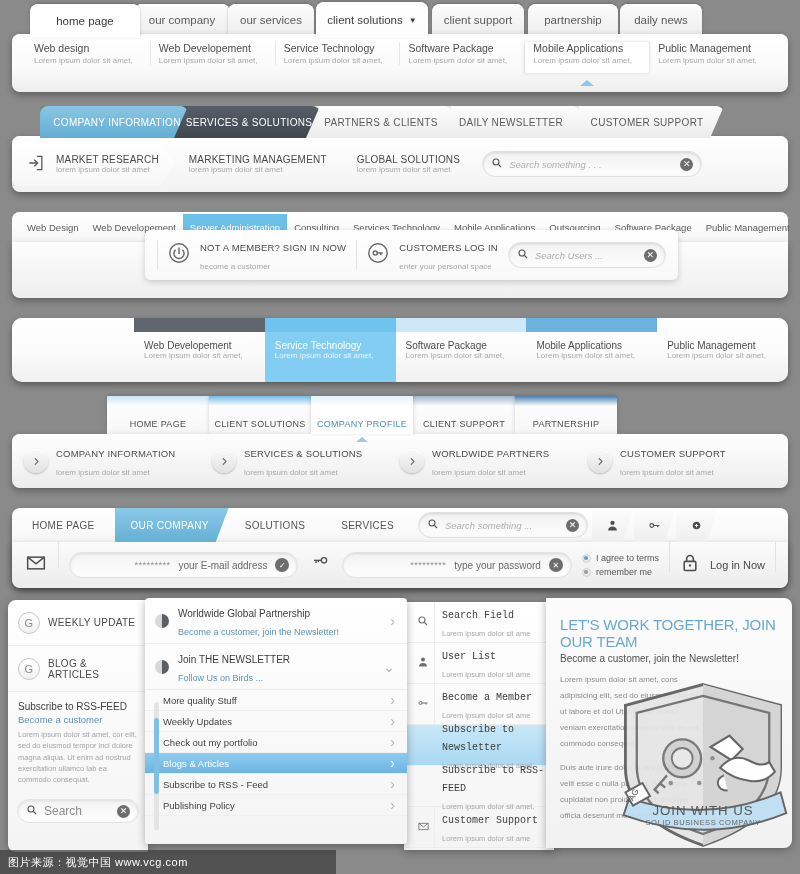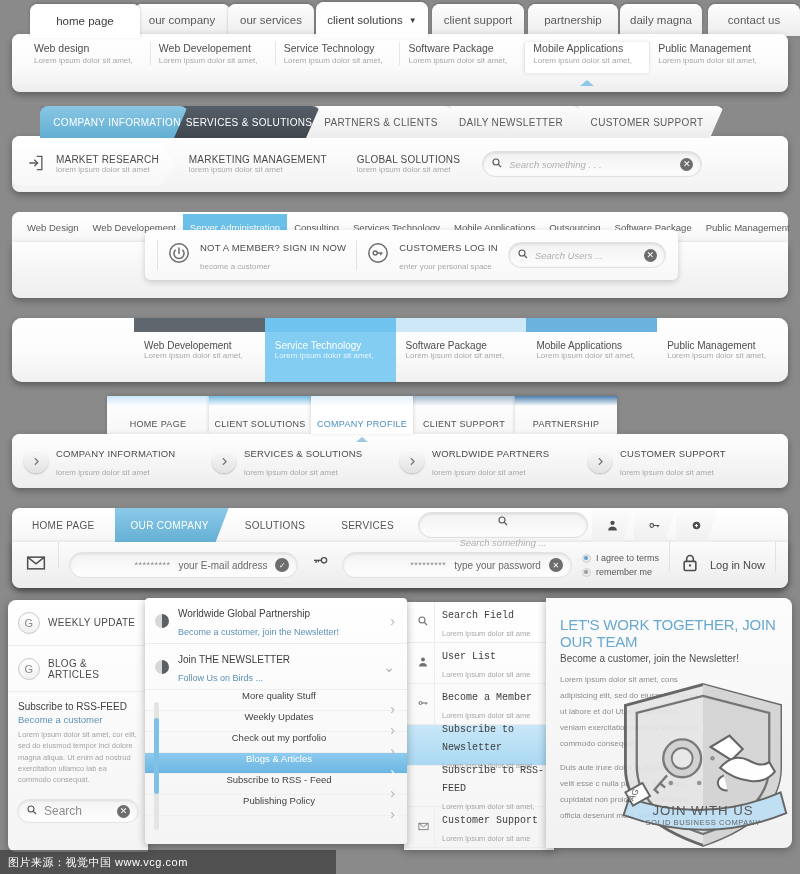--- a/index.html
+++ b/index.html
@@ -200,21 +200,21 @@
 
   #p-mid { left:137px; top:-2px; width:262px; height:246px; border-radius:4px; z-index:4; }
   .midrow { height:46px; display:flex; align-items:center; gap:9px; padding:0 12px 0 10px;
     border-bottom:1px solid #ededed; }
   .midrow .t { font-size:10px; color:#3d3d3d; }
   .midrow .s { font-size:9px; color:#5d92b8; }
   .halfc { width:14px;height:14px;border-radius:50%;flex:none;
     background:linear-gradient(90deg,#d8d8d8 50%,#5a6066 50%); }
   .arr { margin-left:auto; color:#b4b4b4; font-size:14px; }
   .listrow { height:21px; display:flex; align-items:center; padding:0 12px 0 18px;
-    border-bottom:1px solid #f0f0f0; font-size:9.5px; color:#3f3f3f;flex-direction:column; }
+    border-bottom:1px solid #f0f0f0; font-size:9.5px; color:#3f3f3f; }
   .listrow.sel { background:linear-gradient(180deg,#8ecbef,#6cb5e2); color:#fff; }
   .listrow.sel .arr { color:#fff; }
   .scrolltrack { position:absolute; left:9px; top:104px; width:5px; height:128px;
     background:#e4e4e4; border-radius:3px; }
   .scrollthumb { position:absolute; left:0; top:16px; width:5px; height:76px;
     background:#7fc0e6; border-radius:3px; }
 
   #p-mid2 { left:396px; top:2px; width:150px; height:248px; }
   .m2row { height:41px; display:flex; align-items:center; gap:8px; padding:0 8px;
     border-bottom:1px solid #ededed; position:relative; }
@@ -256,24 +256,21 @@
           <span>client solutions</span>
           <span style="font-size: 8px;">▼</span>
         </div>
         <div class="tab1" style="left: 420px; width: 92px;">
           <span>client support</span>
         </div>
         <div class="tab1" style="left: 516px; width: 90px;">
           <span>partnership</span>
         </div>
         <div class="tab1" style="left: 608px; width: 82px;">
-          <span>daily magna</span>
-        </div>
-        <div class="tab1" style="left: 696px; width: 92px;">
-          <span>contact us</span>
+          <span>daily news</span>
         </div>
       </div>
     <div class="mega">
         <div class="mega-col">
           <div class="mega-t">Web design</div>
           <div class="mega-s">Lorem ipsum dolor sit amet,</div>
         </div>
         <div class="mega-col">
           <div class="mega-t">Web Developement</div>
           <div class="mega-s">Lorem ipsum dolor sit amet,</div>
@@ -503,21 +500,21 @@
         </div>
         <div class="s6tab blue">
           <span>OUR COMPANY</span>
         </div>
         <div class="s6tab">
           <span>SOLUTIONS</span>
         </div>
         <div class="s6tab">
           <span>SERVICES</span>
         </div>
-        <div class="searchpill" style="max-width: 170px; align-self: center; margin: 0px 4px; flex-direction: column;">
+        <div class="searchpill" style="max-width: 170px; align-self: center; margin: 0px 4px;">
           <span><svg viewBox="0 0 24 24" width="12" height="12" fill="none" stroke="#555" stroke-width="2.2">
               <circle cx="10" cy="10" r="6"></circle>
               <path d="M15 15l5 5"></path>
             </svg></span>
           <span class="ph">Search something ...</span>
           <span class="xbtn">✕</span>
         </div>
         <div class="s6icon">
           <svg viewBox="0 0 24 24" width="13" height="13" fill="#4e4e4e">
             <circle cx="12" cy="7" r="4"></circle>

